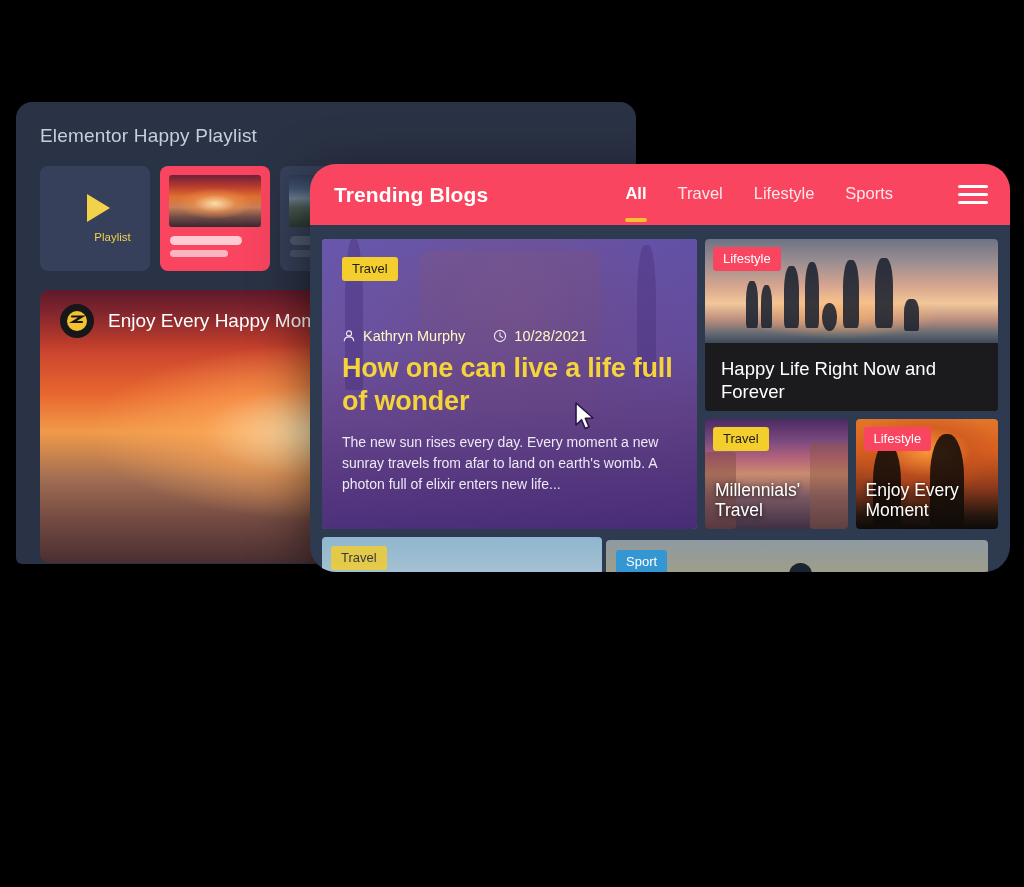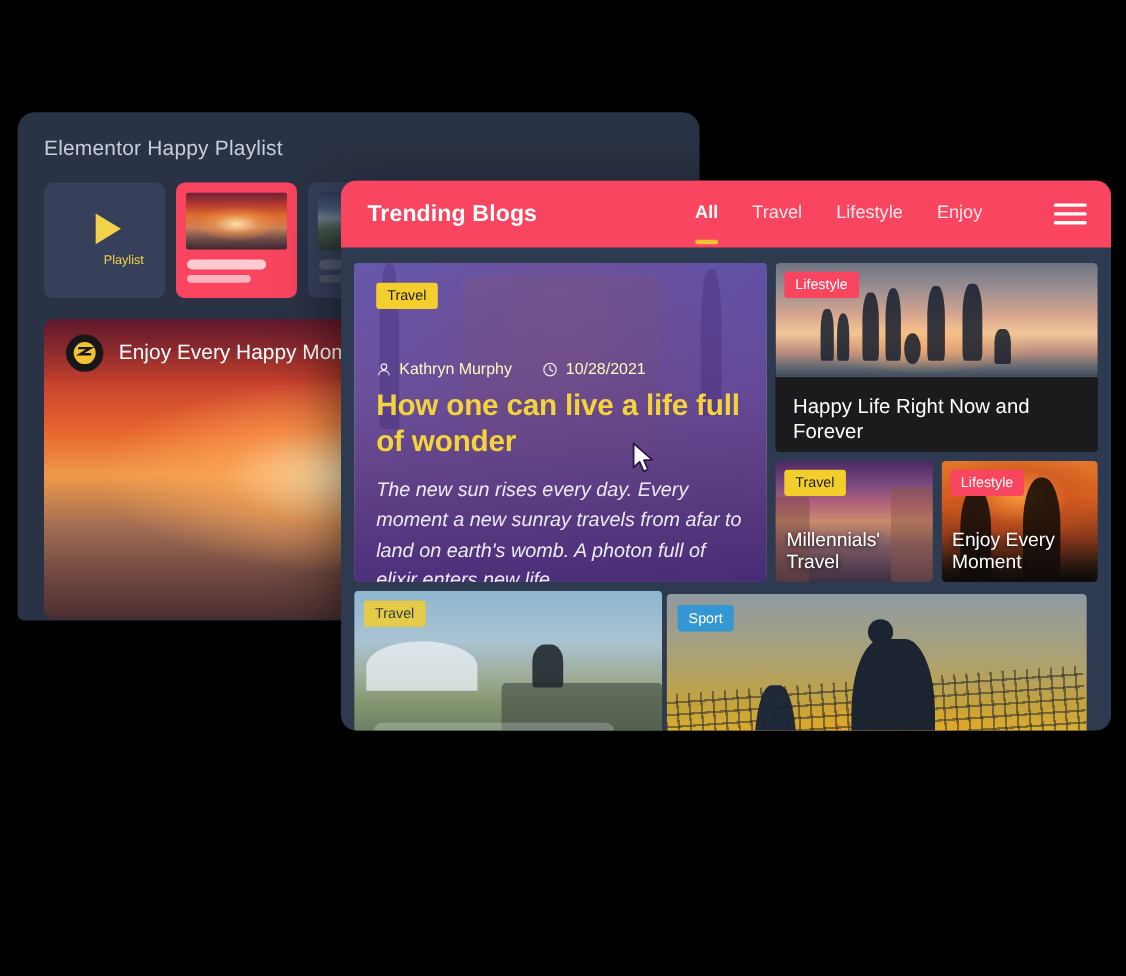--- a/index.html
+++ b/index.html
@@ -66,23 +66,23 @@
   }
   #player-logo {
     width: 34px; height: 34px; border-radius: 50%;
     background: #17171A; display: flex; align-items: center; justify-content: center; flex: 0 0 auto;
   }
   #player-title { font-size: 19px; color: #fff; white-space: nowrap; }
 
   
   #front-panel {
     position: absolute; left: 310px; top: 164px;
-    width: 700px; height: 500px;
+    width: 700px; height: 408px;
     background: #2E3A50;
-    border-radius: 14px;
+    border-radius: 26px;
     box-shadow: 0 16px 55px rgba(0,0,0,.6);
     overflow: hidden;
   }
   #tb-header {
     height: 61px; background: #F9455F;
     display: flex; align-items: center; padding: 0 22px 0 24px;
     position: relative;
   }
   #tb-brand { font-size: 21px; color: #fff; font-weight: 600; letter-spacing: .1px; }
   #tb-nav { margin-left: auto; display: flex; align-items: center; gap: 31px; }
@@ -108,21 +108,21 @@
   .badge {
     display: inline-block; padding: 5px 10px 6px; font-size: 13px;
     border-radius: 3px; line-height: 1; align-self: flex-start;
   }
   .badge.yellow { background: #F4CE2C; color: #1D1D1D; }
   .badge.pink { background: #F9455F; color: #fff; }
   .badge.blue { background: #3497D3; color: #fff; }
   #hero-meta { margin-top: 47px; display: flex; align-items: flex-start; gap: 28px; color: #fef9c3; font-size: 14.5px; }
   .meta-piece { display: flex; align-items: center; gap: 7px; }
   #hero-title { margin-top: 8px; font-size: 27px; line-height: 1.22; color: #F5D33B; font-weight: 700; letter-spacing: -.2px; }
-  #hero-excerpt { margin-top: 14px; font-size: 18px; line-height: 1.52; color: #ECE9F4; font-style: italic; }
+  #hero-excerpt { margin-top: 14px; font-size: 14px; line-height: 1.52; color: #ECE9F4; }
 
   
   #right-col { flex: 1 1 auto; display: flex; flex-direction: column; gap: 8px; }
   #card-happy { position: relative; height: 172px; border-radius: 4px; overflow: hidden; background: #1B1B1D; }
   #happy-img { position: absolute; left:0; top:0; right:0; height: 104px; }
   #happy-text {
     position: absolute; left: 0; right: 0; bottom: 0; top: 104px;
     background: #1B1B1D; padding: 14px 16px 0;
     font-size: 18.5px; line-height: 1.25; color: #fff;
   }
@@ -246,21 +246,21 @@
   </div>
 
   <div id="front-panel">
 
     <div id="tb-header">
       <div id="tb-brand">Trending Blogs</div>
       <nav id="tb-nav">
         <span class="nav-item active">All</span>
         <span class="nav-item">Travel</span>
         <span class="nav-item">Lifestyle</span>
-        <span class="nav-item">Enjoy</span>
+        <span class="nav-item">Sports</span>
         <span id="burger">
             <i></i>
             <i></i>
             <i></i>
           </span>
       </nav>
     </div>
 
     <div id="tb-body">
 

